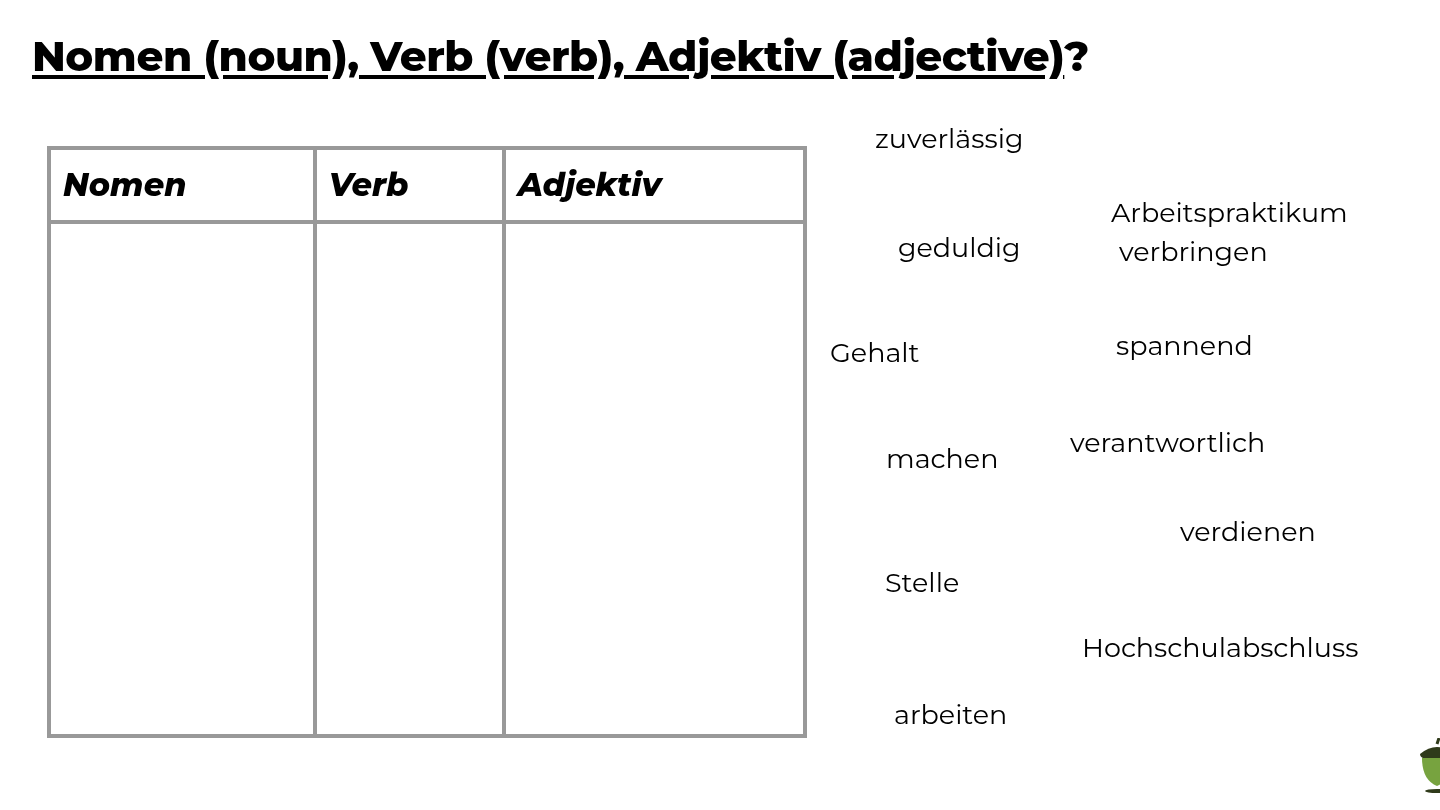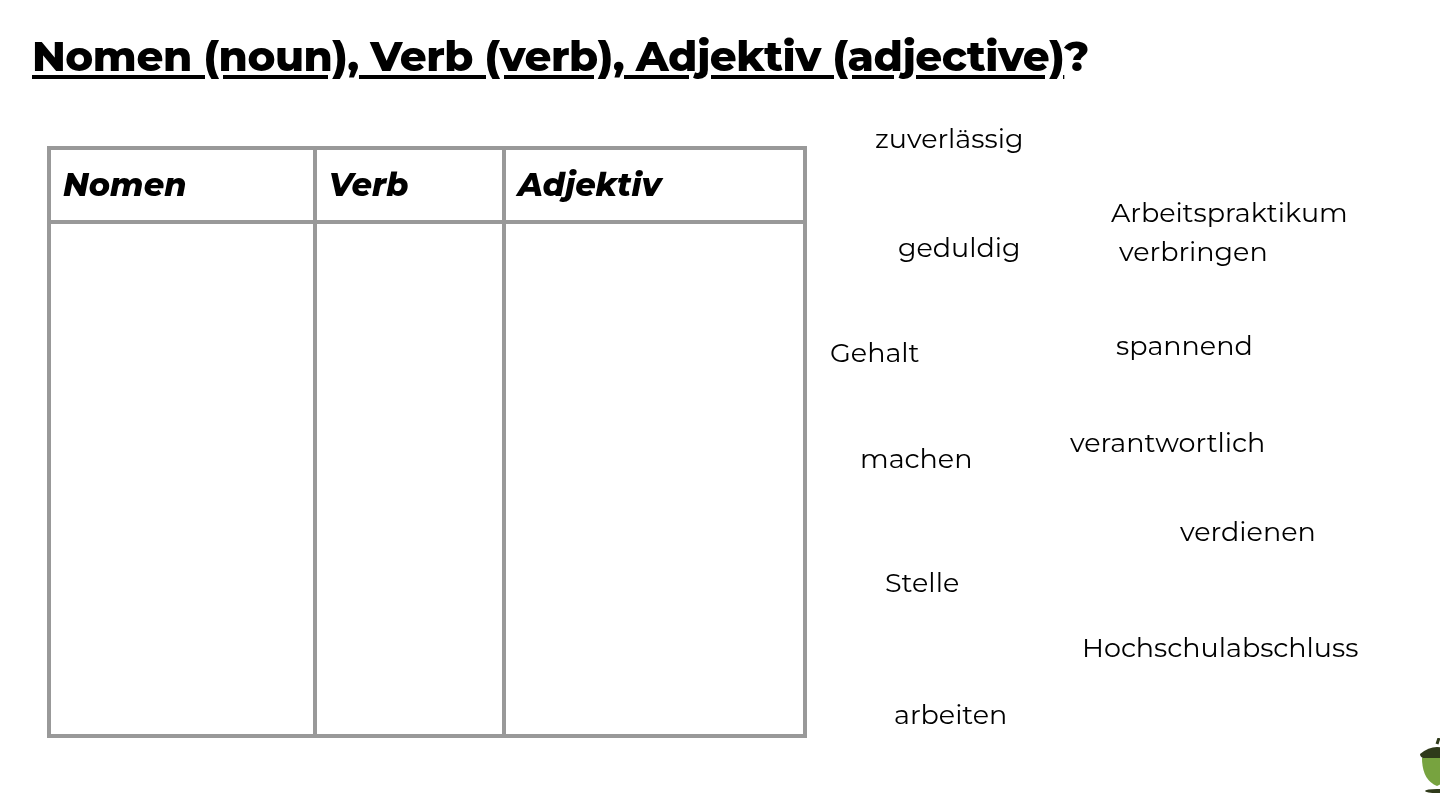--- a/index.html
+++ b/index.html
@@ -36,21 +36,21 @@
   </tbody>
     </table>
 
   <div id="word-bank">
       <span class="word" style="left: 875px; top: 122px;">zuverlässig</span>
       <span class="word" style="left: 1111px; top: 152px; margin-top: 44px;">Arbeitspraktikum</span>
       <span class="word" style="left: 898px; top: 195px; margin-top: 36px;">geduldig</span>
       <span class="word" style="left: 1119px; top: 235px;">verbringen</span>
       <span class="word" style="left: 830px; top: 336px;">Gehalt</span>
       <span class="word" style="left: 1116px; top: 329px;">spannend</span>
-      <span class="word" style="left: 860px; top: 442px;">machen</span>
+      <span class="word" style="left: 886px; top: 442px;">machen</span>
       <span class="word" style="left: 1062px; top: 426px; margin-left: 8px;">verantwortlich</span>
       <span class="word" style="left: 1180px; top: 515px;">verdienen</span>
       <span class="word" style="left: 885px; top: 566px; text-align: right;">Stelle</span>
       <span class="word" style="left: 1082px; top: 631px; text-align: center;">Hochschulabschluss</span>
       <span class="word" style="left: 894px; top: 698px;">arbeiten</span>
     </div>
 
   <svg class="acorn" width="50" height="56" viewBox="0 0 50 56">
     <path d="M25 6 L27 0" stroke="#2f3a1a" stroke-width="3" fill="none"></path>
     <path d="M8 16 Q25 2 42 16 Q42 22 25 22 Q8 22 8 16 Z" fill="#2f3a1a"></path>

